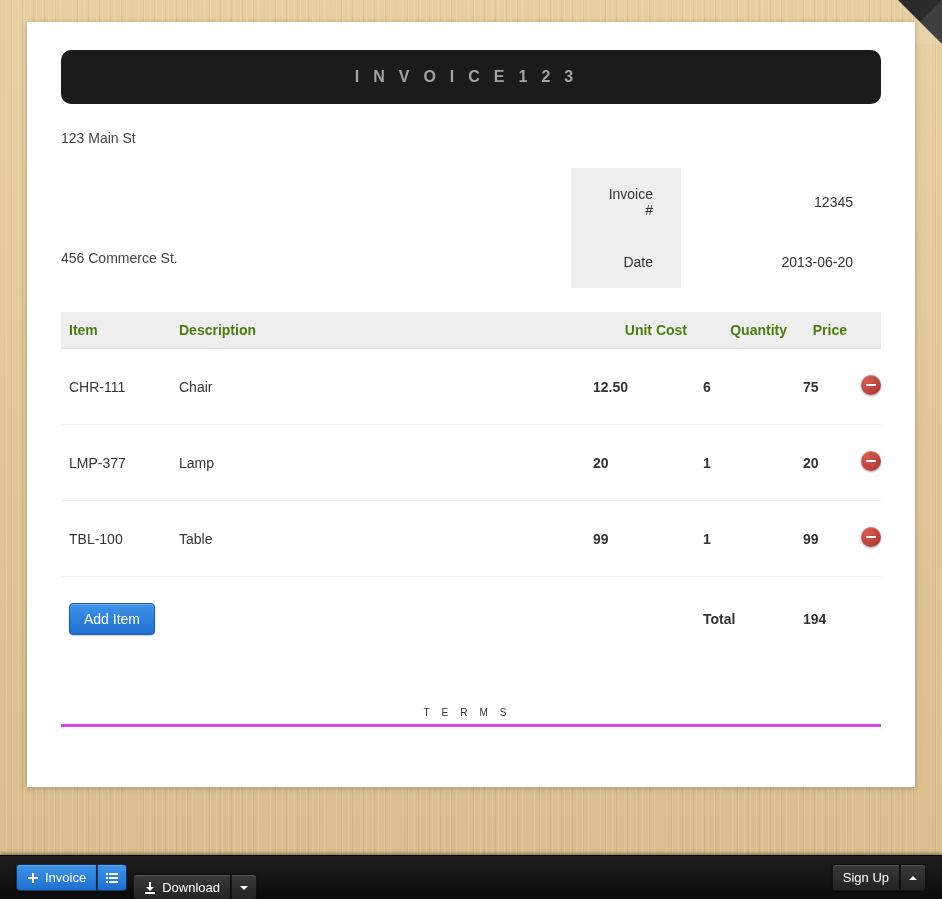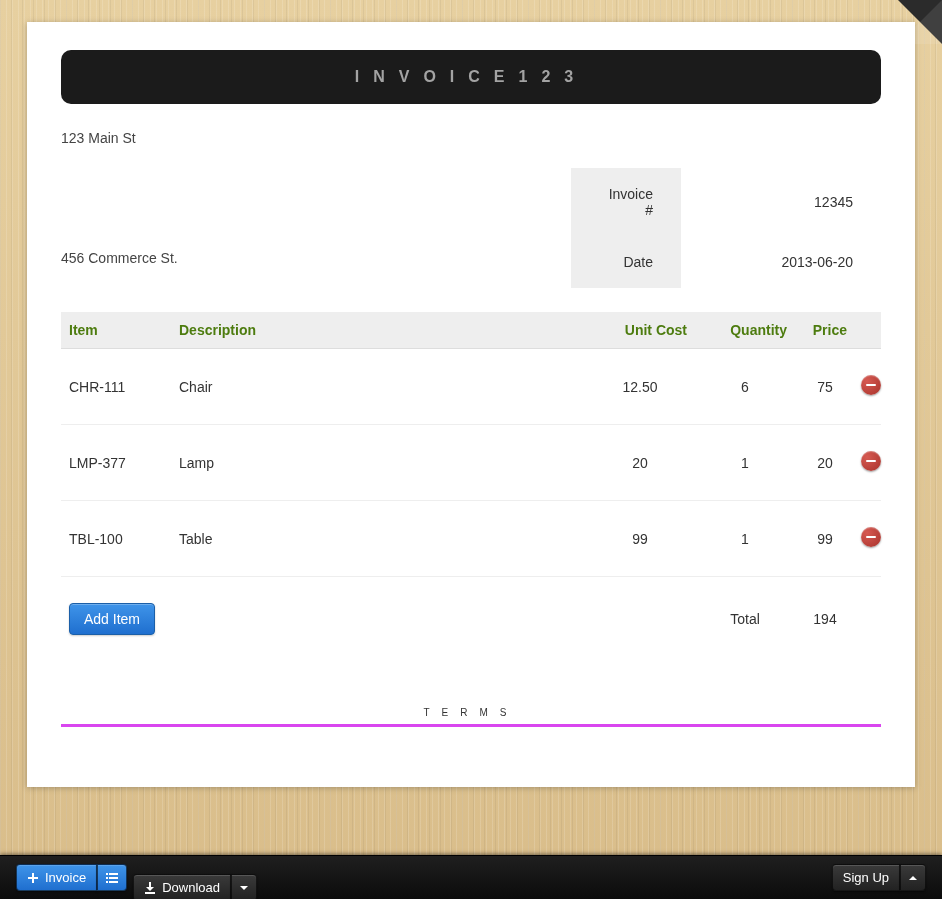--- a/index.html
+++ b/index.html
@@ -95,21 +95,21 @@
     padding: 10px 8px;
     color: #4d7c0f;
     border-bottom: 1px solid #ddd;
   }
   table.items thead th.num { text-align: right; }
   table.items tbody td {
     padding: 26px 8px;
     border-bottom: 1px solid #eee;
     vertical-align: middle;
   }
-  table.items tbody td.num { text-align: center; }
+  table.items tbody td.num { text-align: left; font-weight: bold; }
   table.items tbody td.del-cell {
     width: 26px; padding-left: 6px; padding-right: 0;
   }
   .del-btn {
     display: inline-block;
     width: 20px; height: 20px;
     border-radius: 50%;
     background: radial-gradient(circle at 30% 30%, #d65a52, #a8322b);
     box-shadow: inset 0 1px 1px rgba(255,255,255,0.3), 0 1px 2px rgba(0,0,0,0.4);
     position: relative;

